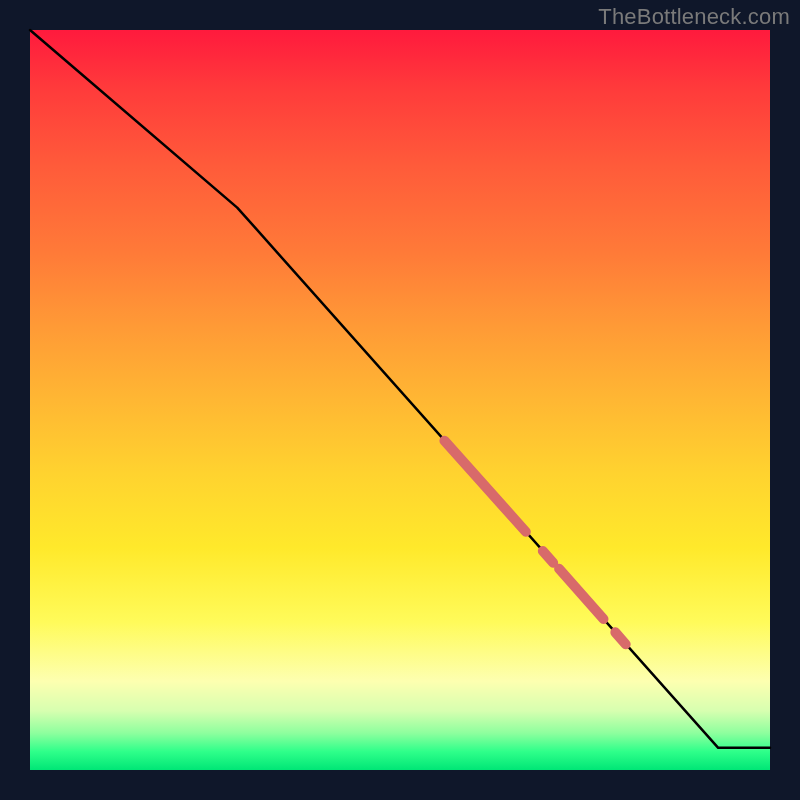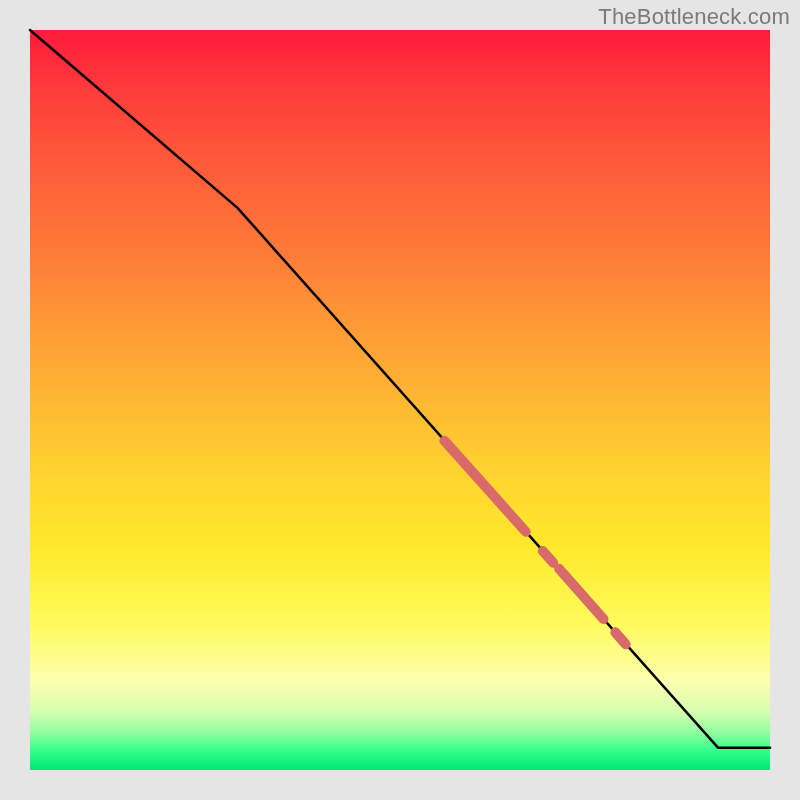--- a/index.html
+++ b/index.html
@@ -8,21 +8,21 @@
     width: 800px;
     height: 800px;
     background: #000;
     overflow: hidden;
     font-family: Arial, Helvetica, sans-serif;
   }
   .outer {
     position: relative;
     width: 800px;
     height: 800px;
-    background: #e5e5e5;
+    background: #0f172a;
   }
   .plot {
     position: absolute;
     left: 30px;
     top: 30px;
     width: 740px;
     height: 740px;
     
     background: linear-gradient(
       to bottom,

